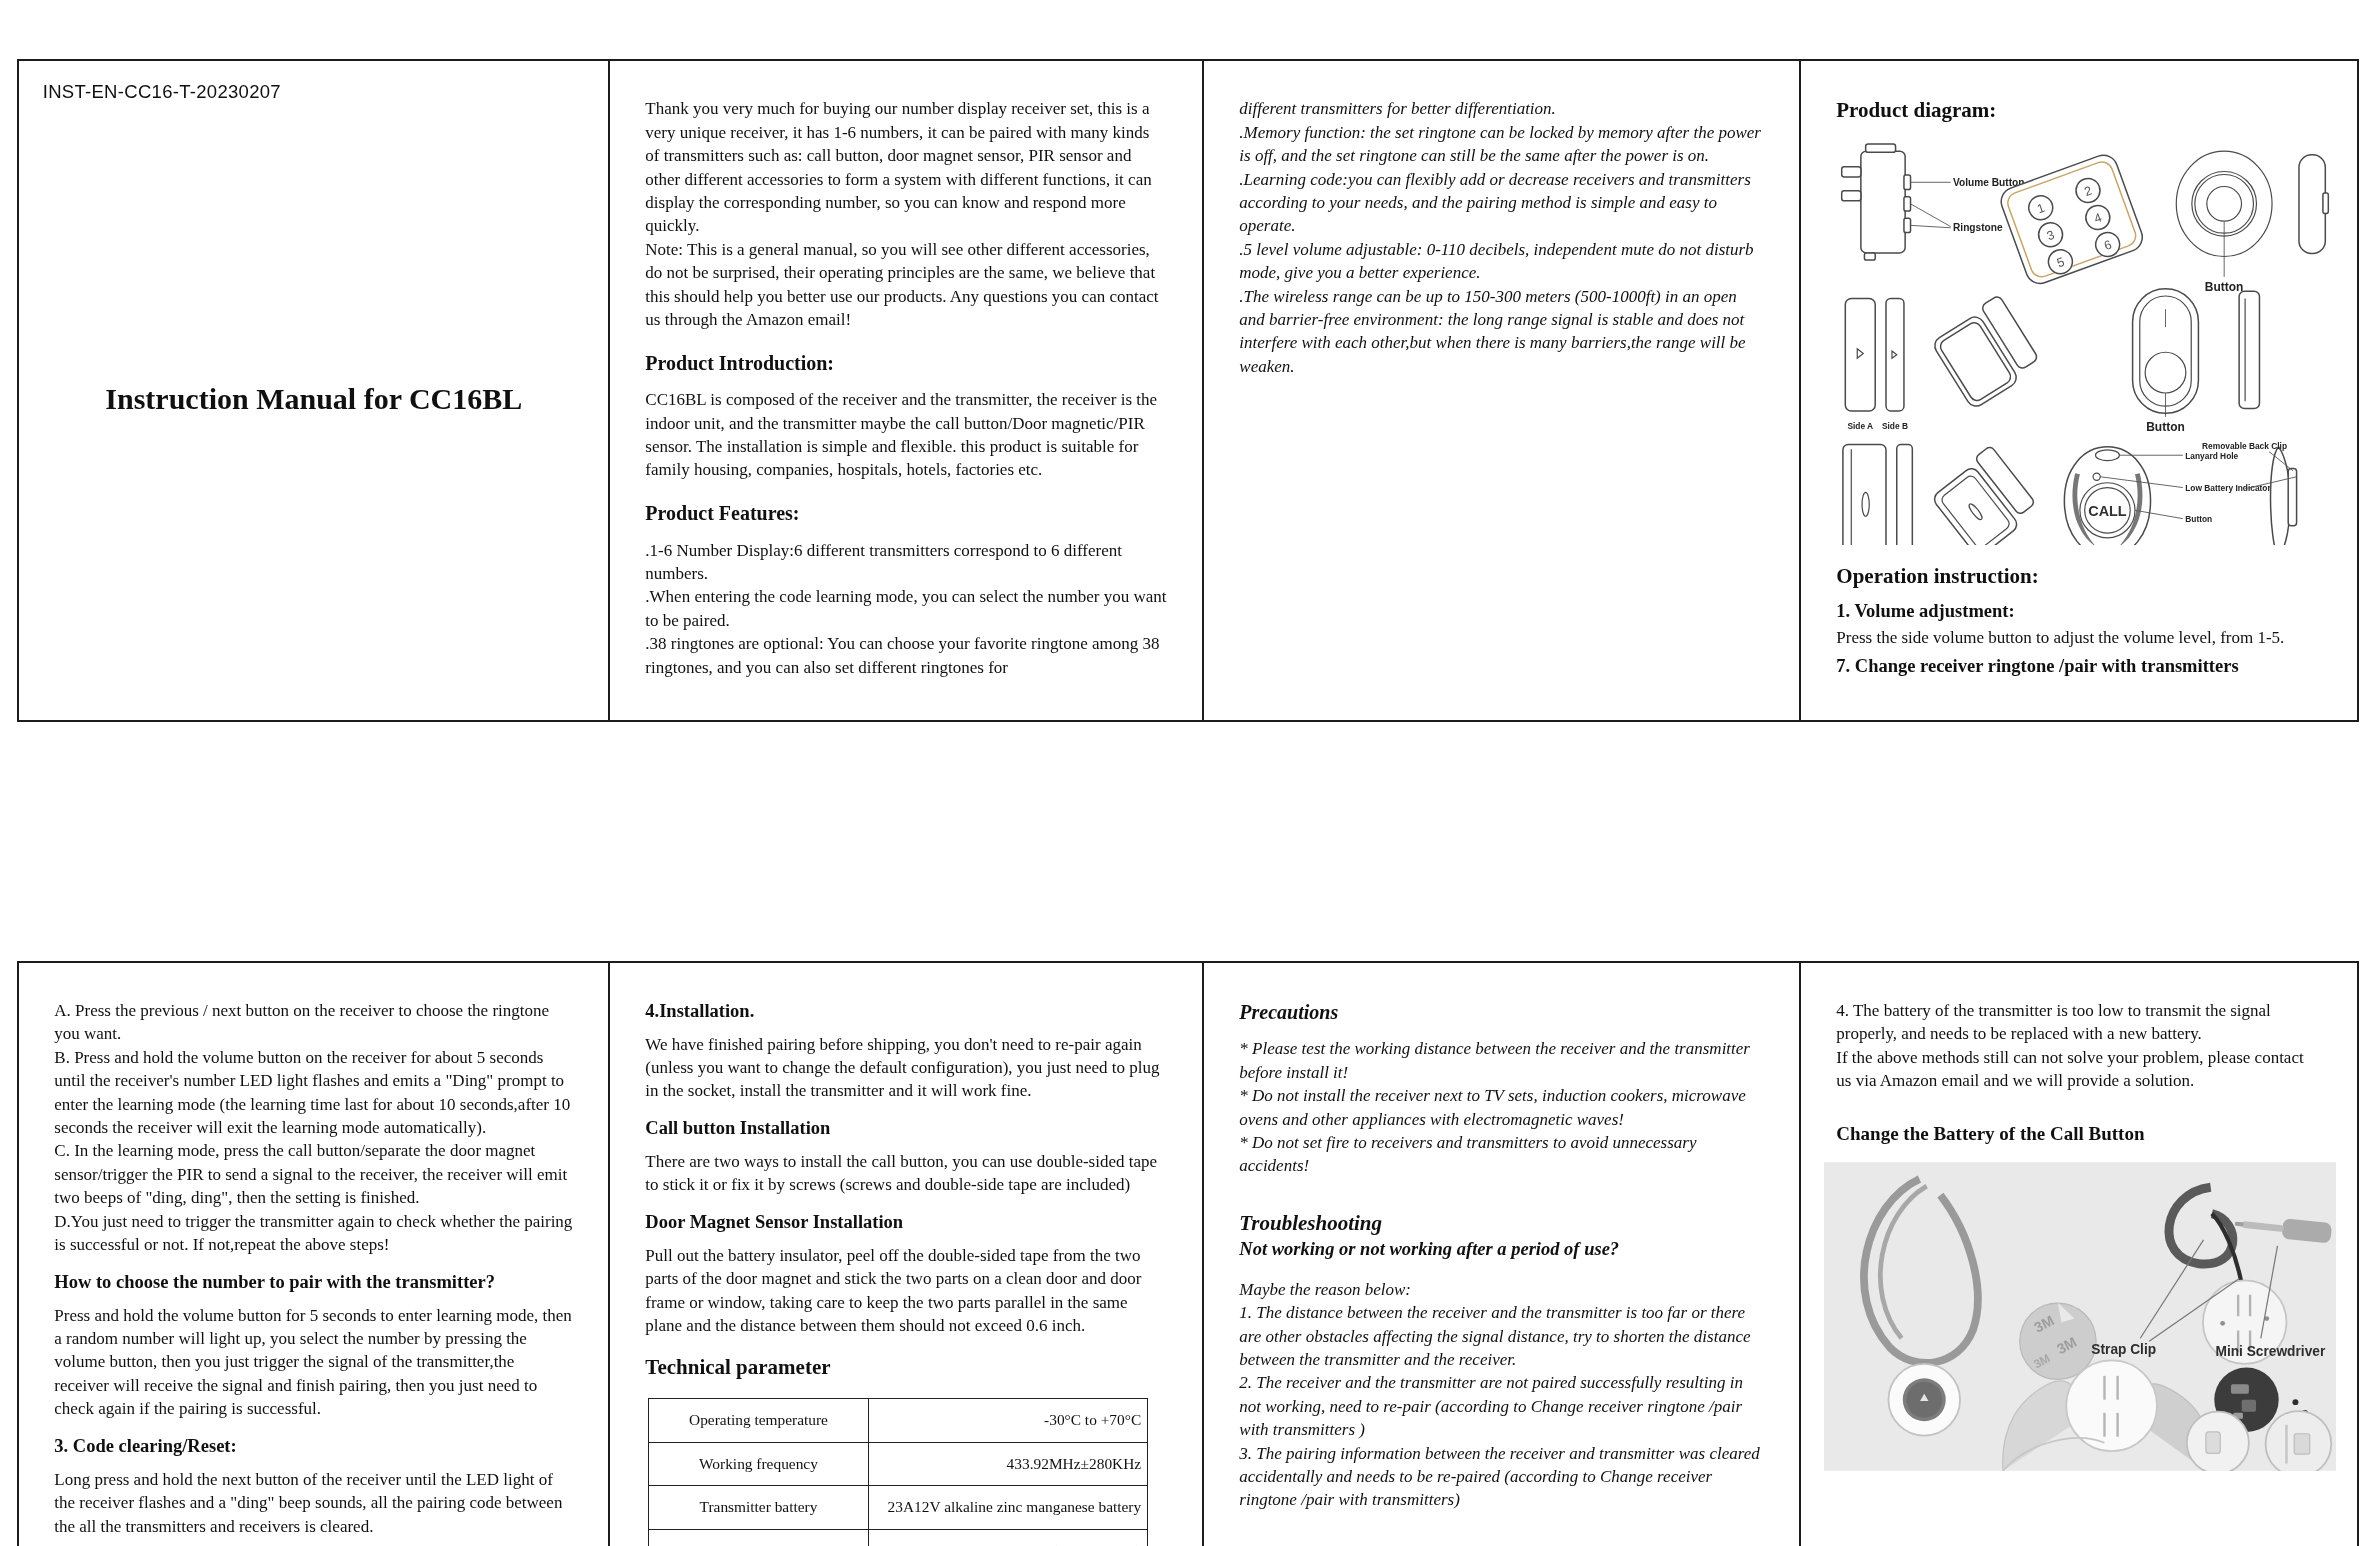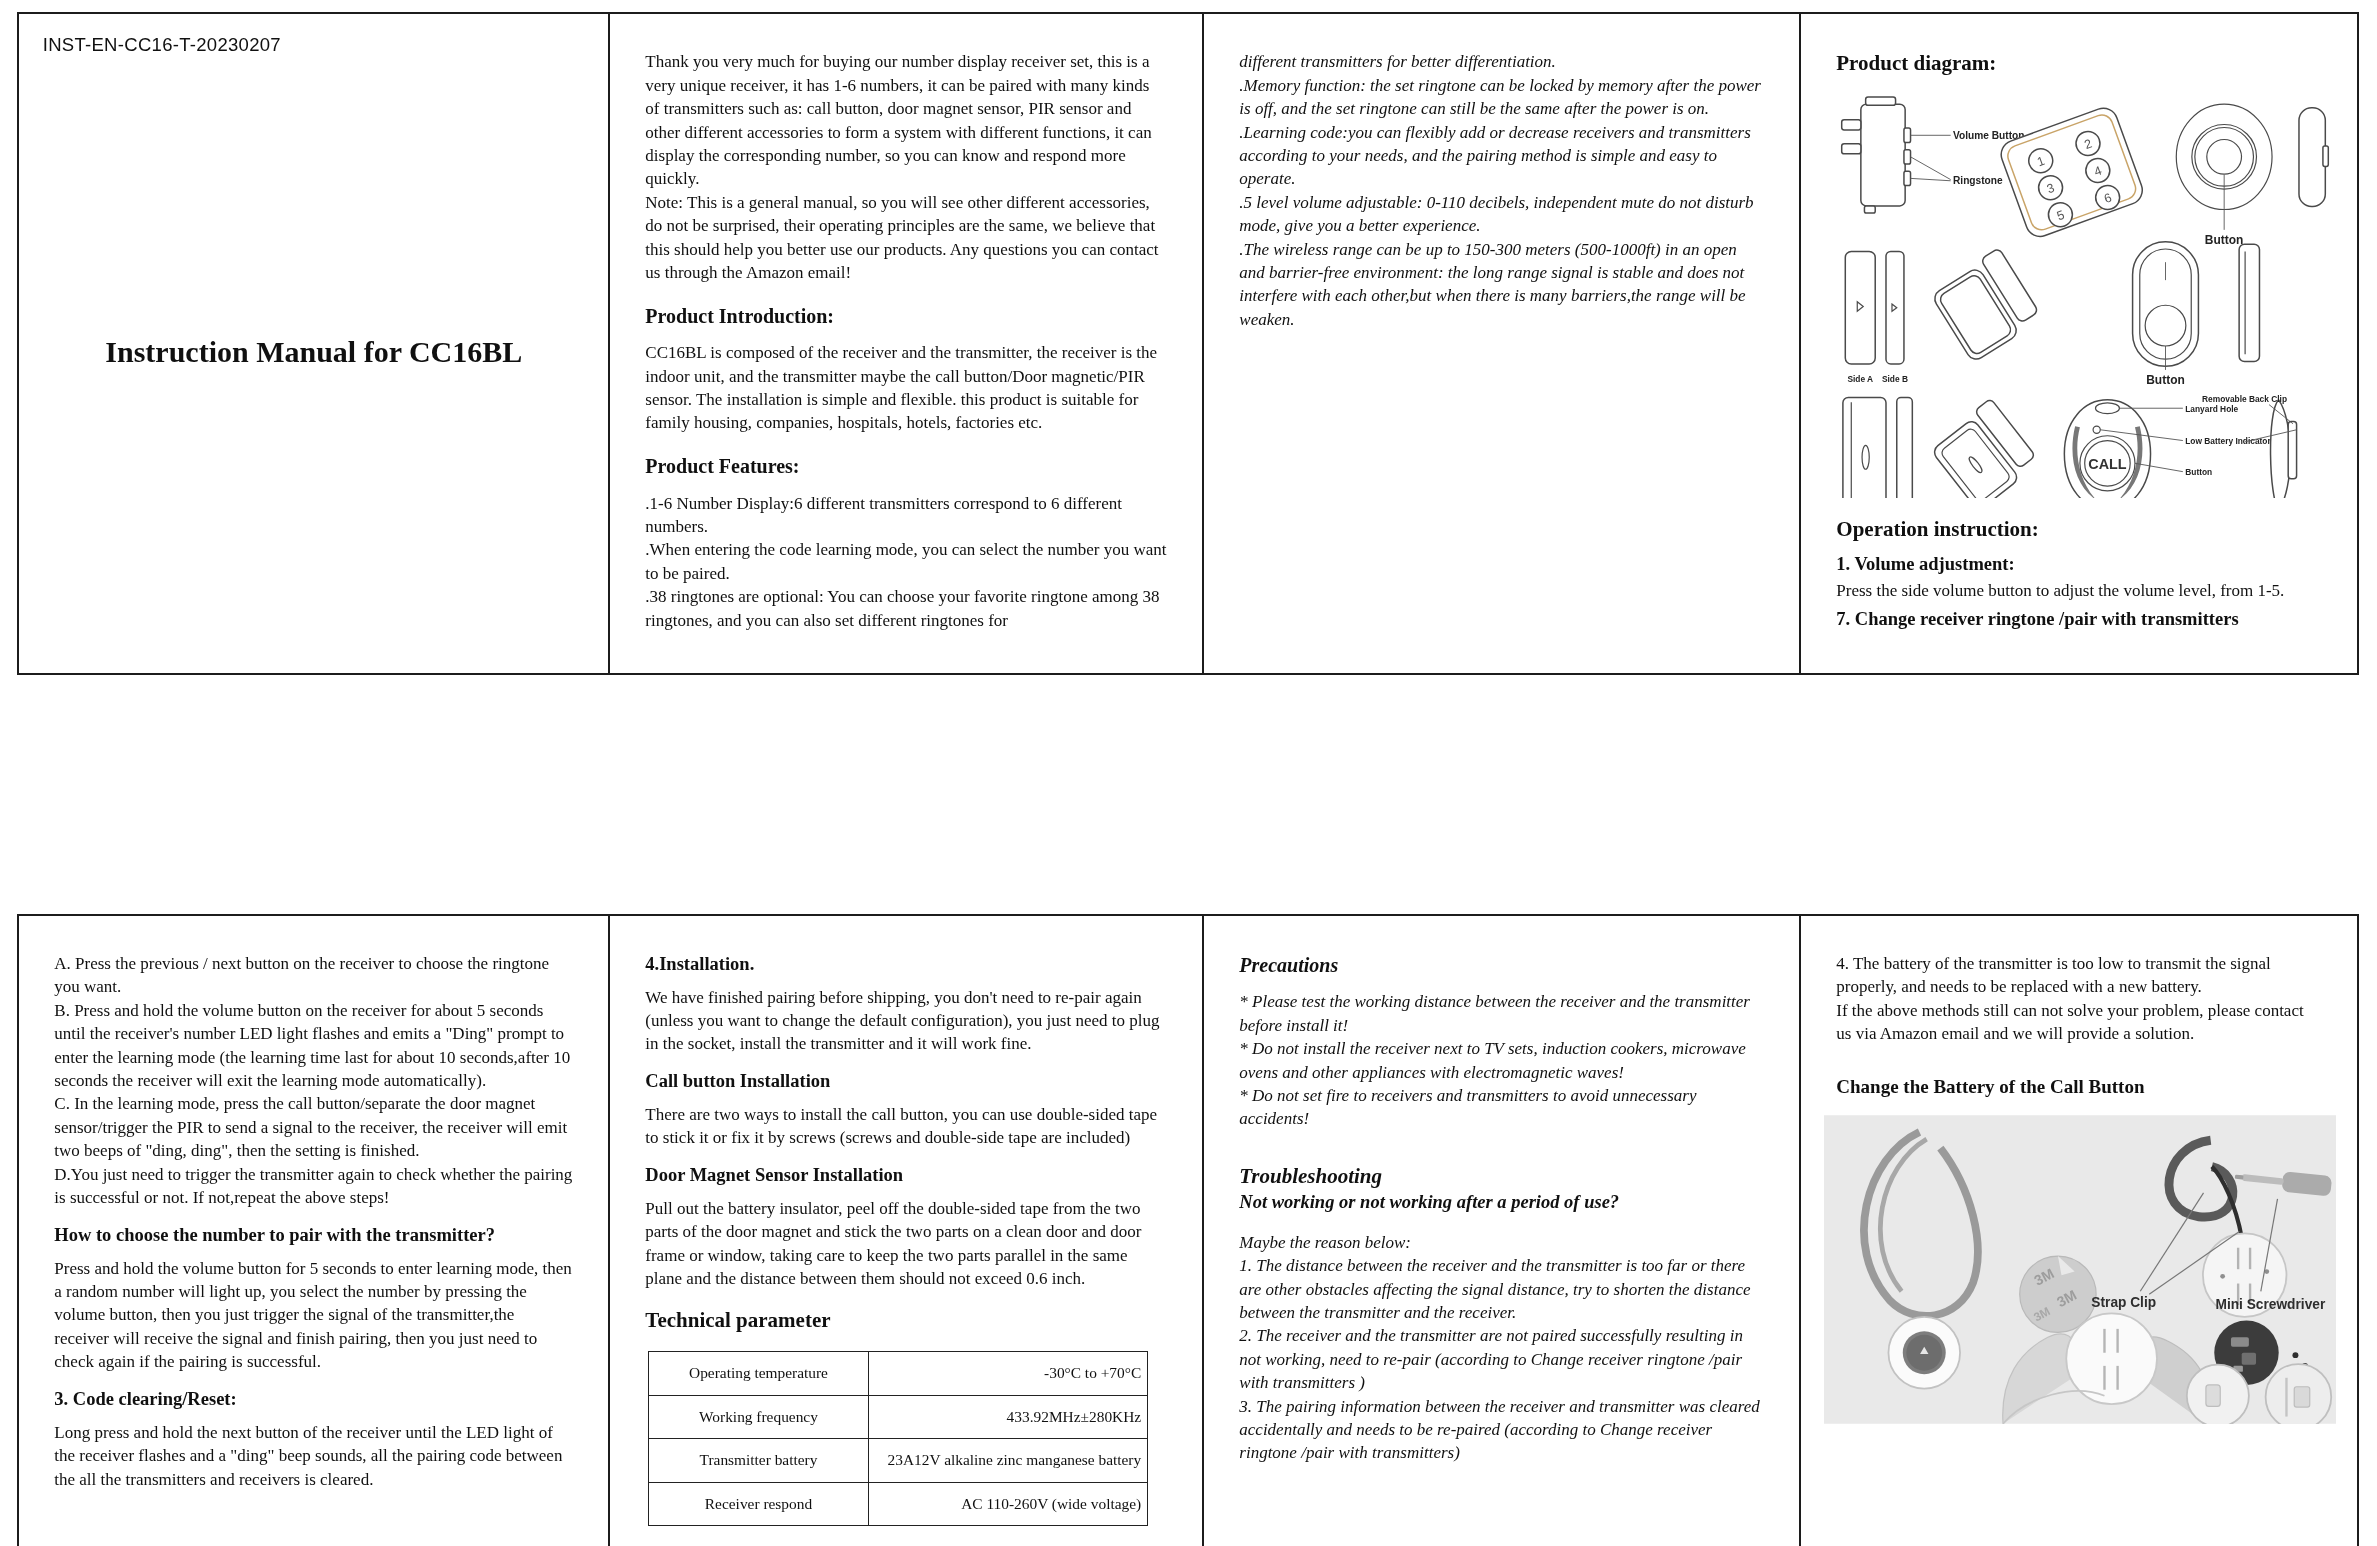--- a/index.html
+++ b/index.html
@@ -1,19 +1,19 @@
 <!DOCTYPE html>
 <html style="font-size:10px"><head>
 <meta charset="utf-8">
 <style>
   html,body{margin:0;padding:0;background:#fff;}
   .page{position:relative;width:2377px;height:1546px;background:#ffffff;
         font-family:"Liberation Serif",serif;color:#101010;}
   .box{position:absolute;left:17.3px;width:2342px;height:663px;border:2.5px solid #1c1c1c;
-       box-sizing:border-box;display:flex;background:#fff;}
+       box-sizing:border-box;display:flex;background:#fff;margin-top:47px;}
   .box-top{top:12.3px;}
   .box-bottom{top:914px;}
   .col{box-sizing:border-box;height:100%;padding:36px 35px;position:relative;overflow:hidden;}
   .c1{width:591px;border-right:2.5px solid #1c1c1c;}
   .c2{width:594px;border-right:2.5px solid #1c1c1c;}
   .c3{width:597px;border-right:2.5px solid #1c1c1c;font-style:italic;}
   .c4{flex:1;}
   p{margin:0;font-size:17px;line-height:23.4px;}
   .h-md{font-weight:700;font-size:20px;line-height:26px;margin:18.5px 0 12.3px;}
   .h-lg{font-weight:700;font-size:21px;line-height:27px;margin:0 0 13.6px;}

